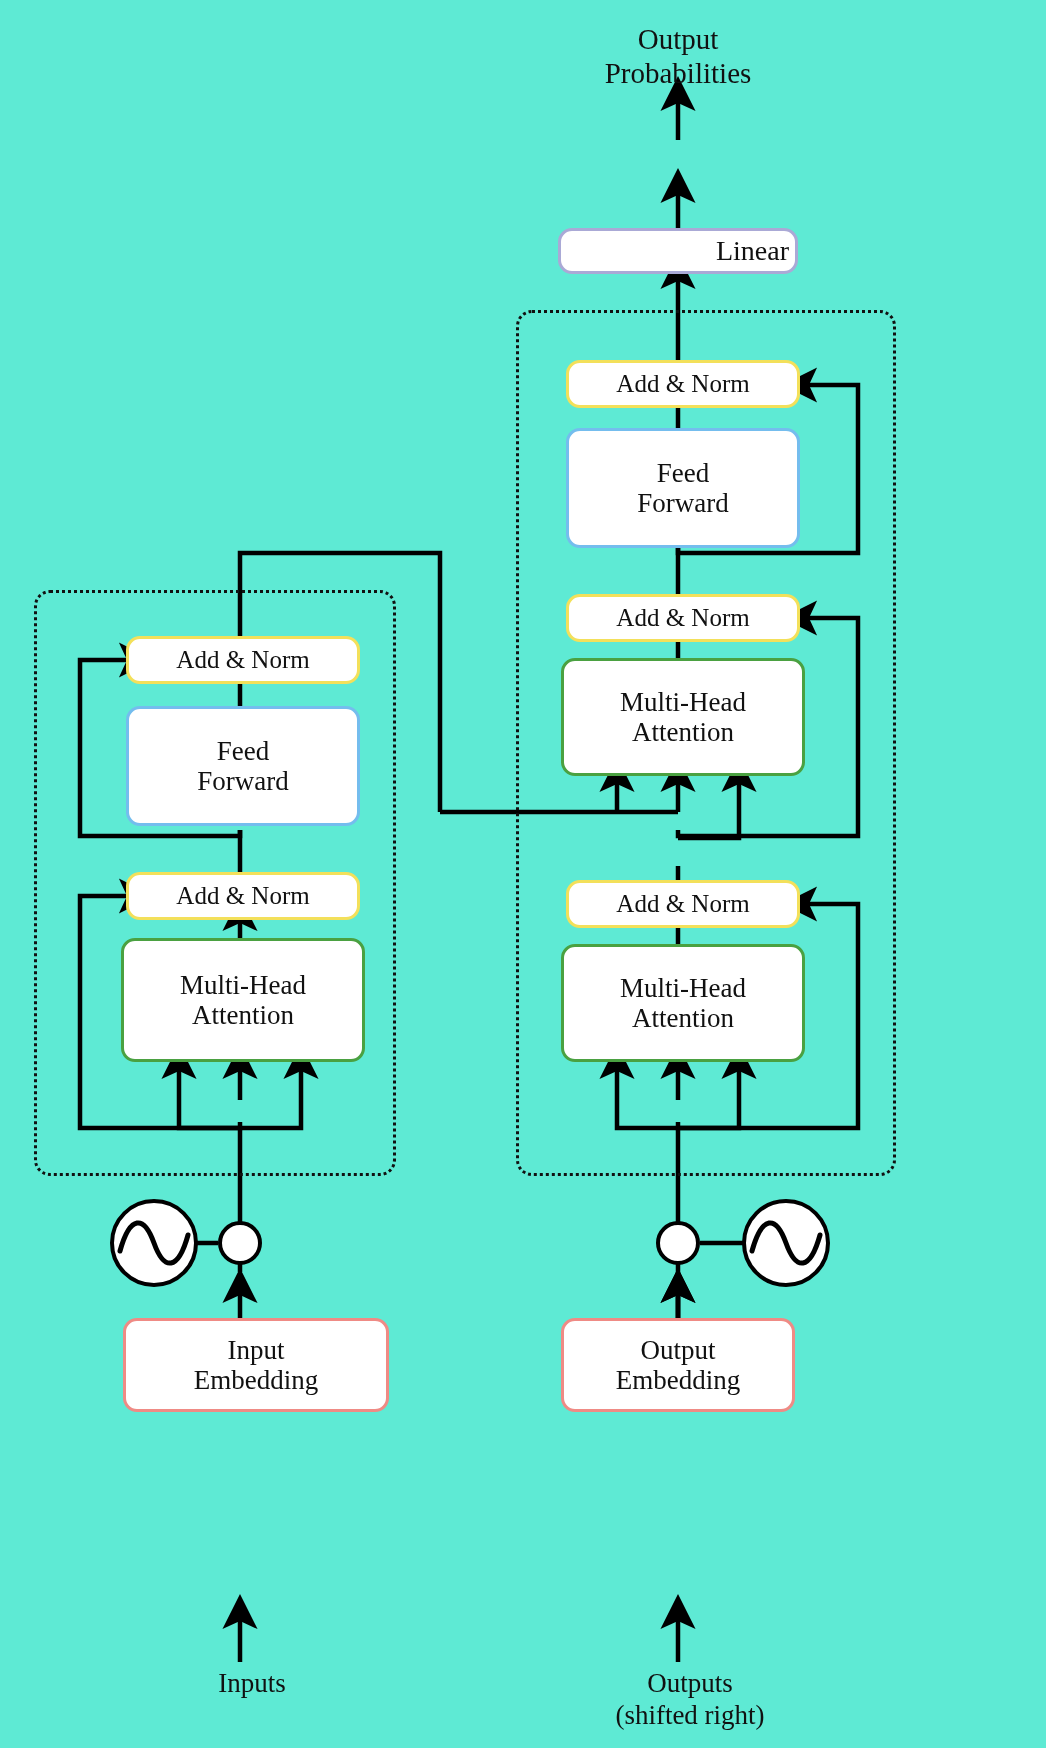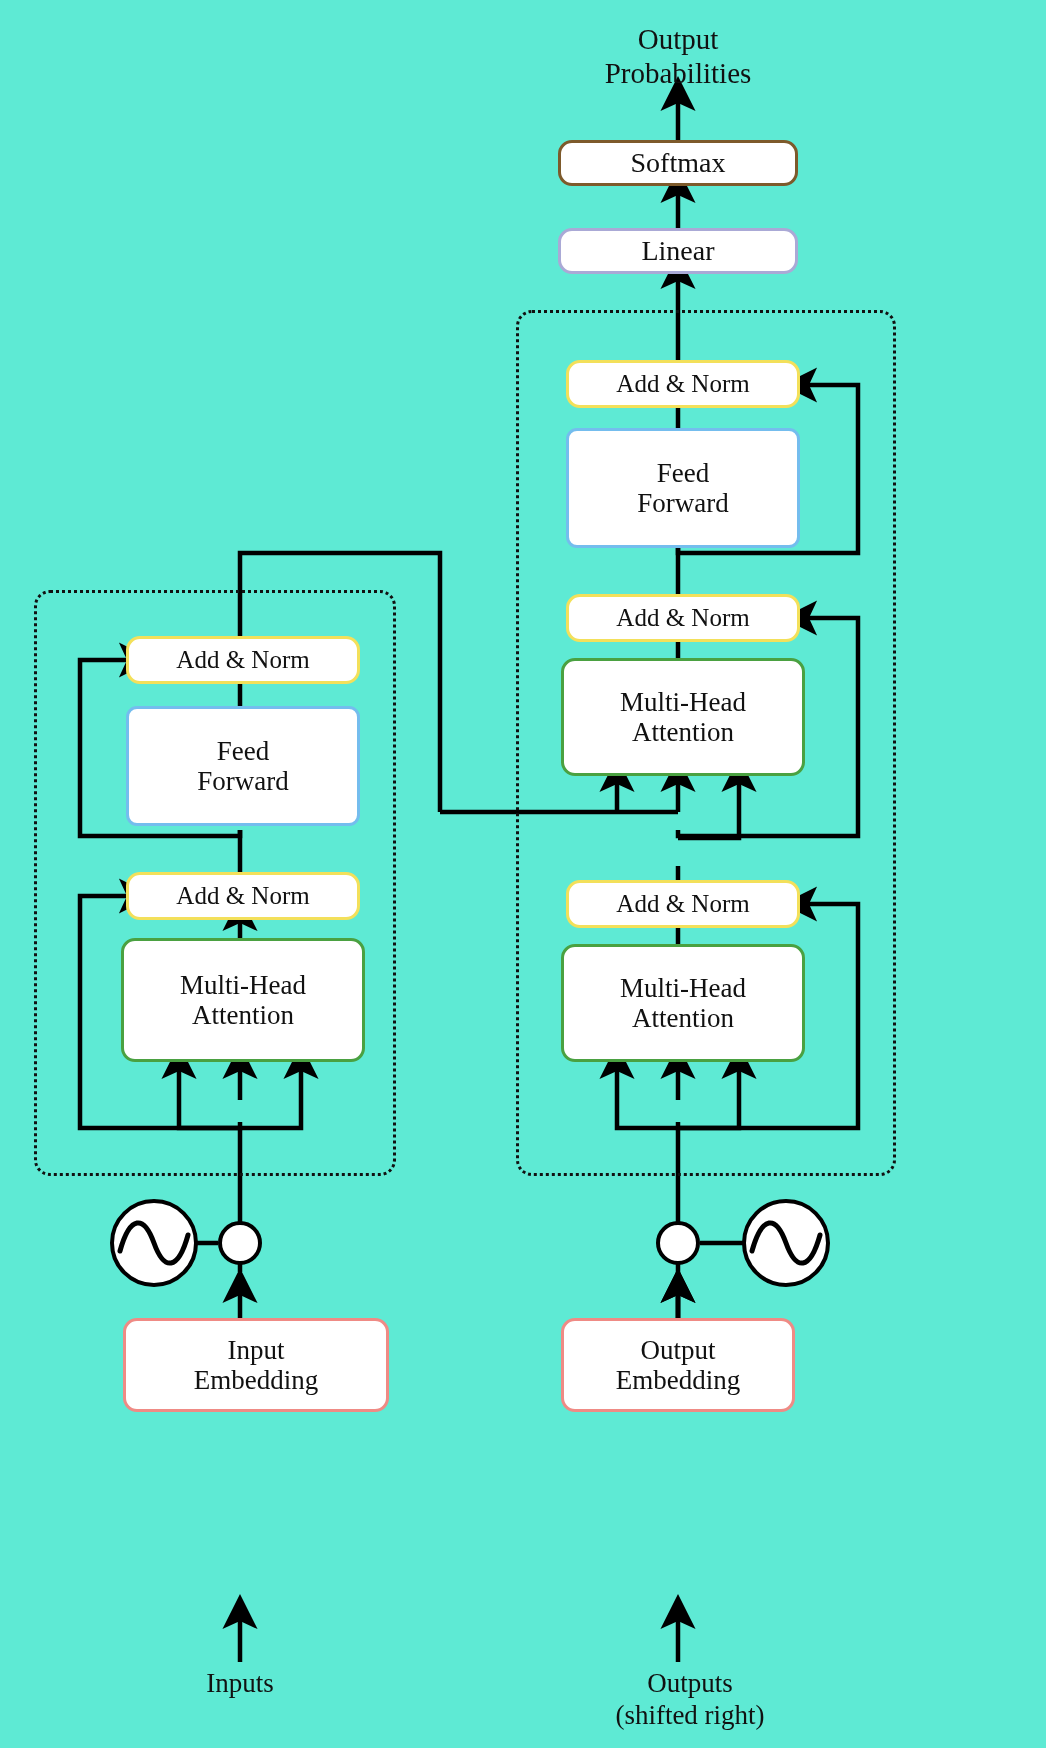--- a/index.html
+++ b/index.html
@@ -7,23 +7,23 @@
   #stage{position:relative;width:1046px;height:1748px;overflow:hidden;background:#5eead4;}
   svg#wires{position:absolute;left:0;top:0;width:1046px;height:1748px;}
 
   .box{position:absolute;box-sizing:border-box;border-radius:14px;background:#fff;
        display:flex;align-items:center;justify-content:center;text-align:center;
        color:#111;line-height:1.12;}
   .box .lbl{display:block;padding:0 6px;}
   .bw{border-width:3px;border-style:solid;}
 
   .c-softmax{border-color:#7d5a2b;}
-  .c-linear{border-color:#aaa9d6;}
+  .c-linear{border-color:#aaa9d6;justify-content:flex-end;}
   .c-addnorm{border-color:#f3e05a;}
-  .c-ff{border-color:#74bdee;border-radius:11px;}
+  .c-ff{border-color:#74bdee;}
   .c-mha{border-color:#4aa141;}
   .c-emb{border-color:#ef8b85;}
 
   .plain{position:absolute;color:#111;text-align:center;line-height:1.18;}
 
   .dotbox{position:absolute;box-sizing:border-box;border:3px dotted #111;border-radius:16px;}
 
   .pe{position:absolute;border:4px solid #000;border-radius:50%;box-sizing:border-box;background:#fff;}
   .addnode{position:absolute;border:4px solid #000;border-radius:50%;box-sizing:border-box;background:#fff;}
   .sinewave{position:absolute;left:0;top:0;}
@@ -114,23 +114,20 @@
   </svg>
 
   <div class="dotbox" style="left:34px;top:590px;width:362px;height:586px;"></div>
   <div class="dotbox" style="left:516px;top:310px;width:380px;height:866px;"></div>
 
   <div class="plain" style="left:548px;top:22px;width:260px;font-size:29px;">
     <span>Output</span><br>
     <span>Probabilities</span>
   </div>
 
-  <div class="box bw c-softmax" style="left:558px;top:140px;width:240px;height:46px;font-size:28px;">
-    <span class="lbl">Softmax</span>
-  </div>
   <div class="box bw c-linear" style="left:558px;top:228px;width:240px;height:46px;font-size:28px;">
     <span class="lbl">Linear</span>
   </div>
 
   <div class="box bw c-addnorm" style="left:566px;top:360px;width:234px;height:48px;font-size:25px;">
     <span class="lbl">Add &amp; Norm</span>
   </div>
   <div class="box bw c-ff" style="left:566px;top:428px;width:234px;height:120px;font-size:27px;">
     <span class="lbl">
       <span>Feed</span><br>
@@ -183,21 +180,21 @@
       <span>Multi-Head</span><br>
       <span>Attention</span>
     </span>
   </div>
   <div class="box bw c-emb" style="left:123px;top:1318px;width:266px;height:94px;font-size:27px;">
     <span class="lbl">
       <span>Input</span><br>
       <span>Embedding</span>
     </span>
   </div>
-  <div class="plain" style="left:140px;top:1668px;width:200px;font-size:27px;">
+  <div class="plain" style="left:152px;top:1668px;width:200px;font-size:27px;">
     <span>Inputs</span>
   </div>
 
   <div class="pe" style="left:110px;top:1199px;width:88px;height:88px;">
     <svg class="sinewave" width="80" height="80" viewBox="0 0 80 80" xmlns="http://www.w3.org/2000/svg">
       <path d="M6,48 C16,12 30,12 40,40 C50,68 64,68 74,32" stroke="#000" stroke-width="5" fill="none" stroke-linecap="round"></path>
     </svg>
   </div>
 
   <div class="addnode" style="left:218px;top:1221px;width:44px;height:44px;"></div>

